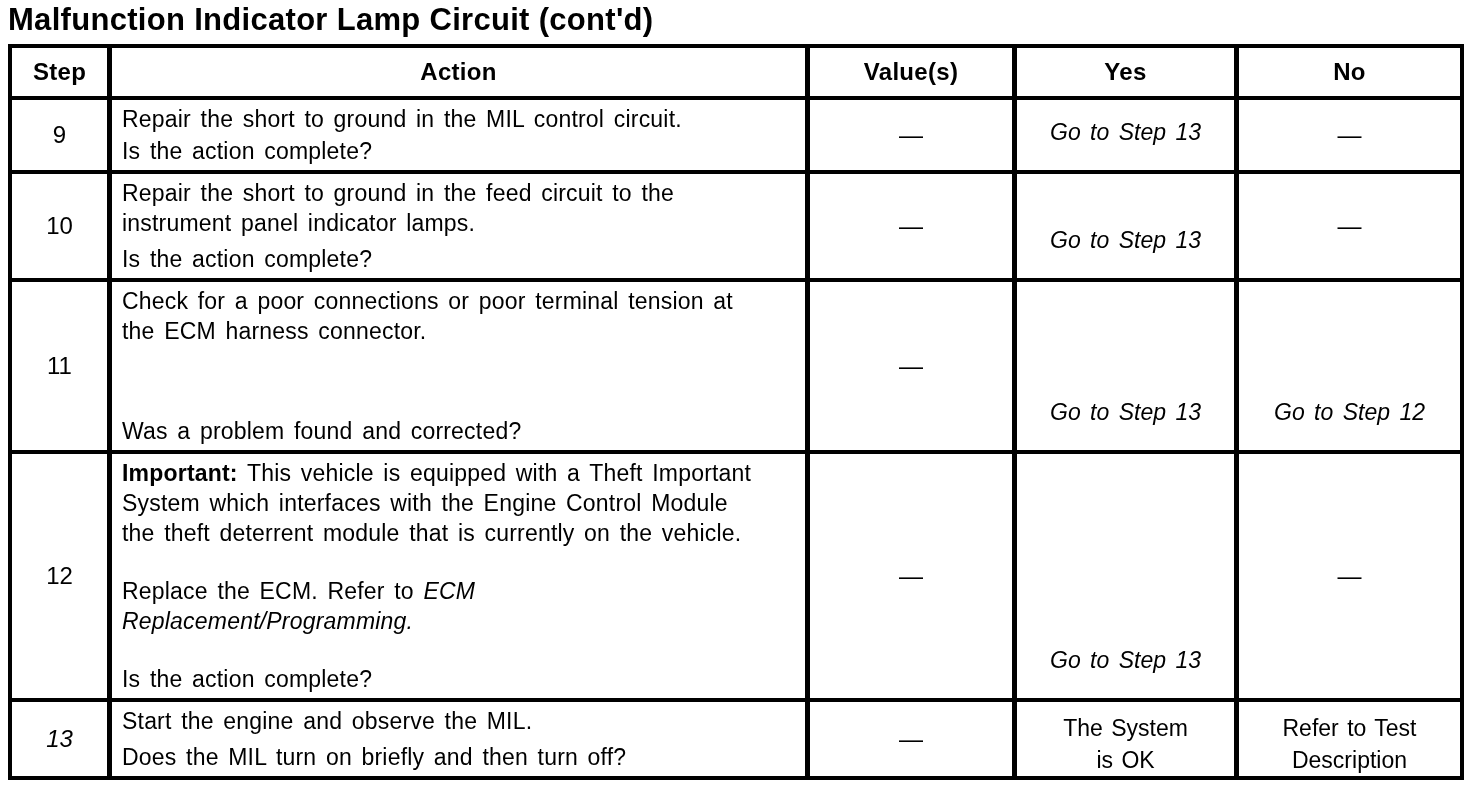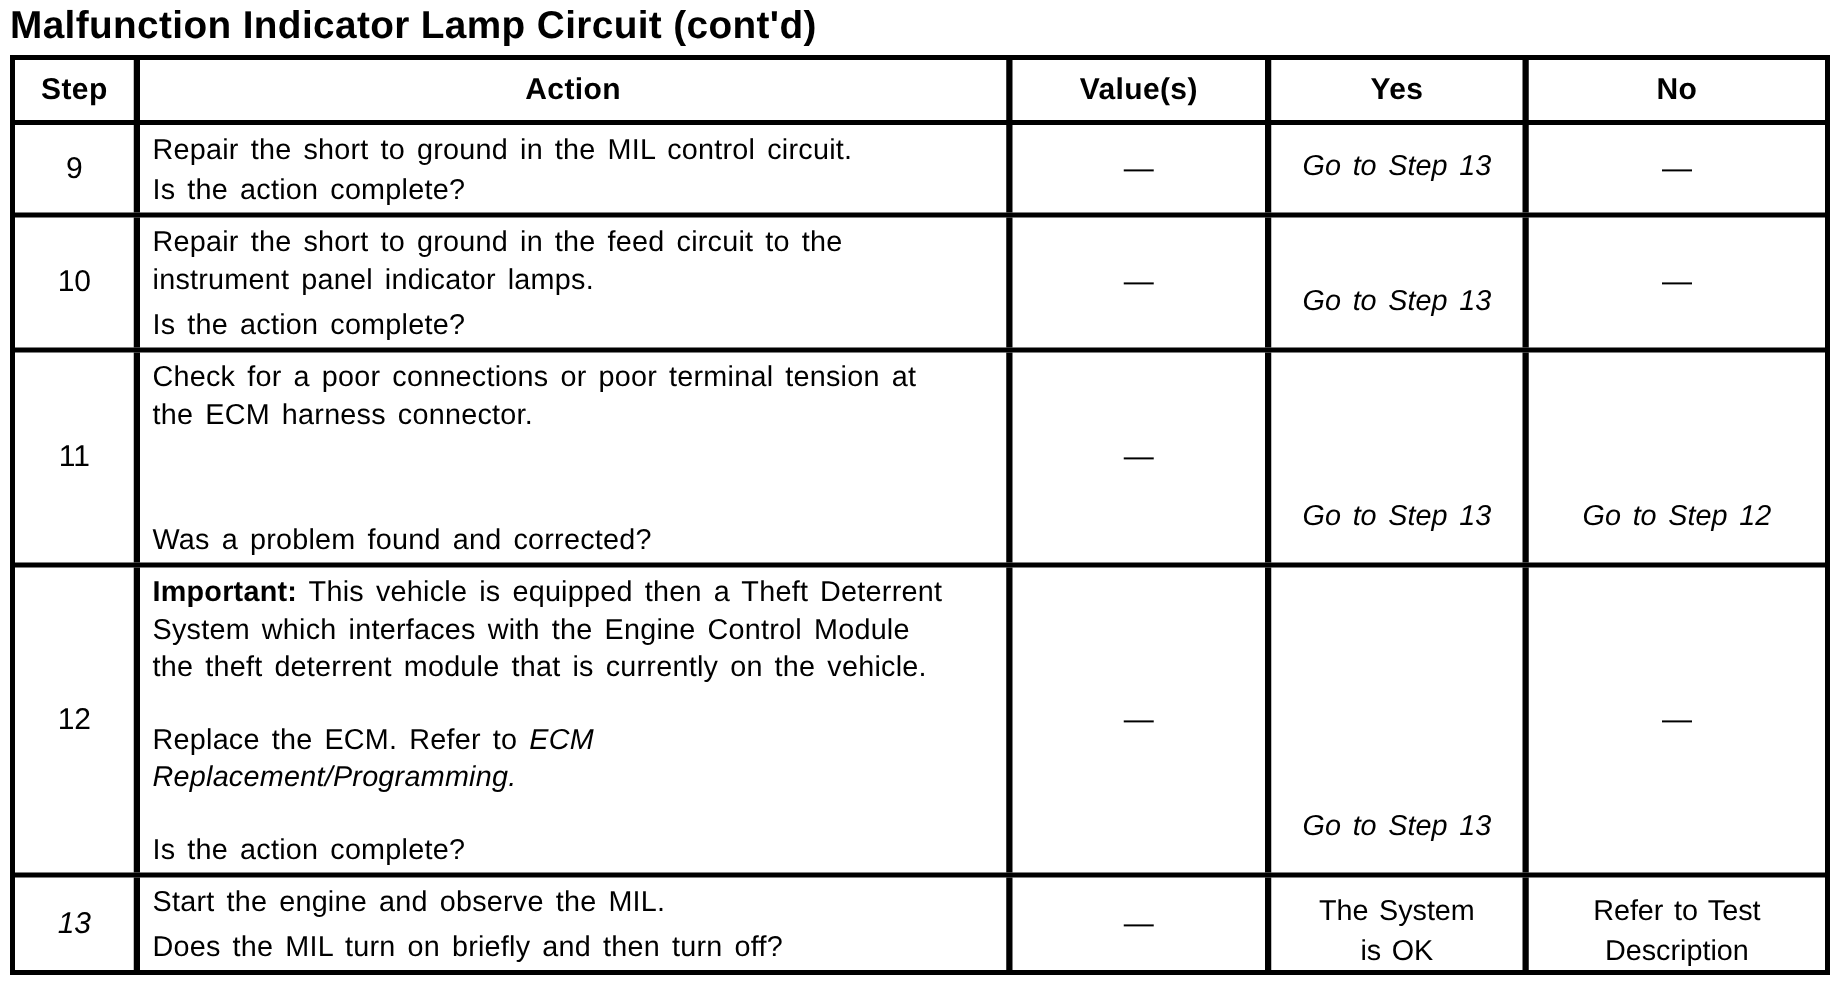--- a/index.html
+++ b/index.html
@@ -24,21 +24,21 @@
     background: #fff;
   }
   .trow { display: flex; width: 100%; border-bottom: 4px solid #000; }
   .trow:last-child { border-bottom: none; }
 
   .cell { border-right: 5px solid #000000; overflow: hidden; position: relative; }
   .cell:last-child { border-right: none; }
   .c-step   { width: 100px; }
   .c-action { width: 698px; }
   .c-value  { width: 207px; }
-  .c-yes    { width: 206px; }
+  .c-yes    { width: 222px; }
   .c-no     { flex: 1; }
 
   
   .r-head { height: 52px; }
   .r-9    { height: 74px; }
   .r-10   { height: 108px; }
   .r-11   { height: 172px; }
   .r-12   { height: 248px; }
   .r-13   { height: 74px; }
 
@@ -134,21 +134,21 @@
       </div>
       <div class="cell c-value centercell">—</div>
       <div class="cell c-yes bottomcell it">Go to Step 13</div>
       <div class="cell c-no bottomcell it">Go to Step 12</div>
     </div>
 
     <div class="trow r-12">
       <div class="cell c-step stepcell">12</div>
       <div class="cell c-action actioncell">
         <p>
-          <span class="bd">Important:</span><span> This vehicle is equipped then a Theft Deterrent</span>
+          <span class="bd">Important:</span><span> This vehicle is equipped with a Theft Important</span>
           <span class="line">System which interfaces with the Engine Control Module</span>
           <span class="line">the theft deterrent module that is currently on the vehicle.</span>
         </p>
         <p>
           <span>Replace the ECM. Refer to </span><span class="it">ECM</span><br>
           <span class="it">Replacement/Programming.</span>
         </p>
         <p>Is the action complete?</p>
       </div>
       <div class="cell c-value centercell">—</div>

